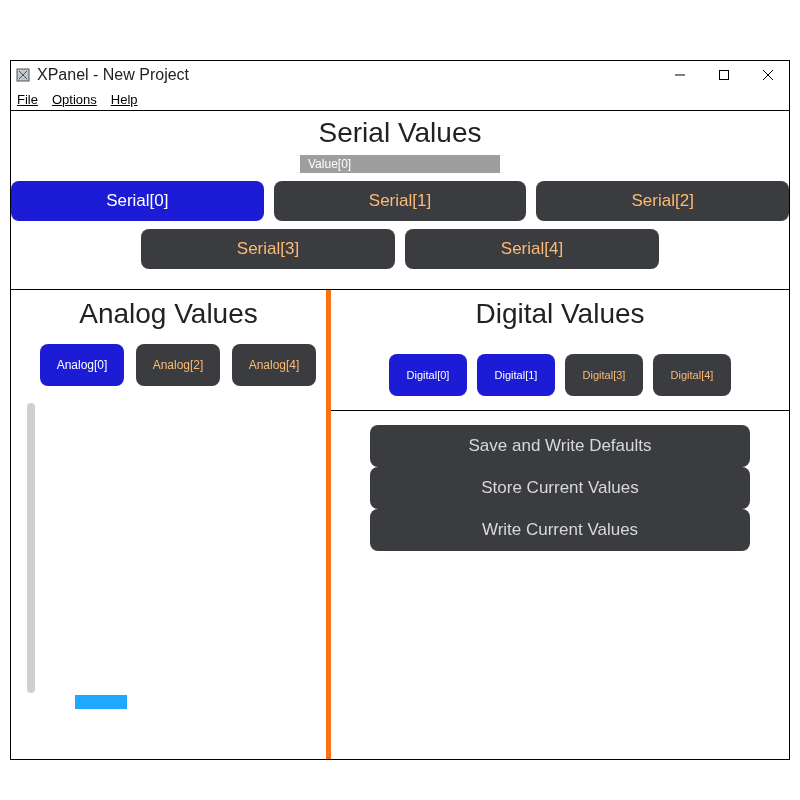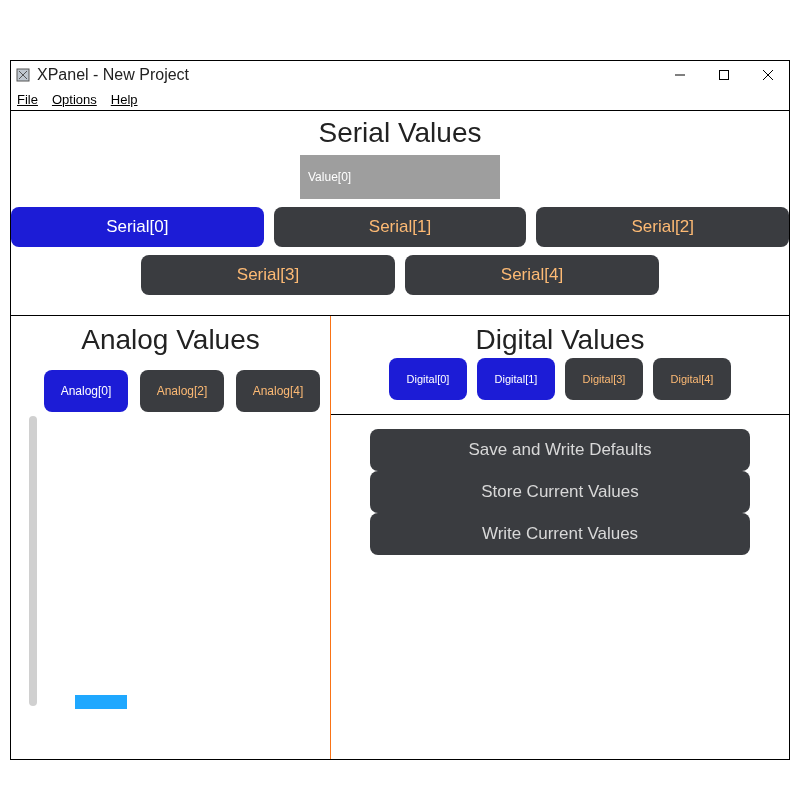--- a/index.html
+++ b/index.html
@@ -47,21 +47,21 @@
 
   .panel-title { font-size: 28px; font-weight: 300; color: #222; text-align: center; }
 
   
   .serial-section {
     border-bottom: 1px solid #000;
     padding: 6px 0 12px 0;
   }
   .serial-section .panel-title { margin-bottom: 6px; }
   .value-display {
-    width: 200px; height: 44px;
+    width: 200px; height: 18px;
     margin: 0 auto 8px auto;
     background: #9e9e9e;
     color: #fff;
     font-size: 12px;
     display: flex; align-items: center;
     padding-left: 8px;
   }
   .serial-row { display: flex; justify-content: center; gap: 10px; margin-bottom: 8px; }
   .serial-btn {
     width: 254px; height: 40px;
@@ -71,21 +71,21 @@
     cursor: pointer;
   }
   .btn-dark { background: #3a3c40; color: #fdba74; }
   .btn-blue { background: #1c1cd6; color: #ffffff; }
 
   .lower { flex: 1; display: flex; }
 
   
   .analog-section {
     width: 320px;
-    border-right: 1px solid #f97316;
+    border-right: 5px solid #f97316;
     padding: 8px 10px;
     display: flex; flex-direction: column;
   }
   .analog-body { flex: 1; display: flex; margin-top: 14px; }
   .slider-area {
     width: 160px;
     position: relative;
     display: flex; align-items: center; justify-content: center;
   }
   .slider-track {
@@ -109,21 +109,21 @@
     cursor: pointer;
   }
 
   .right-col { flex: 1; display: flex; flex-direction: column; }
 
   
   .digital-section {
     border-bottom: 1px solid #000;
     padding: 8px 10px 14px 10px;
   }
-  .digital-row { display: flex; gap: 10px; justify-content: center; margin-top: 2px; }
+  .digital-row { display: flex; gap: 10px; justify-content: center; margin-top: 24px; }
   .digital-btn {
     width: 78px; height: 42px;
     border-radius: 8px;
     display: flex; align-items: center; justify-content: center;
     font-size: 11px;
     cursor: pointer;
   }
 
   
   .actions-section {

